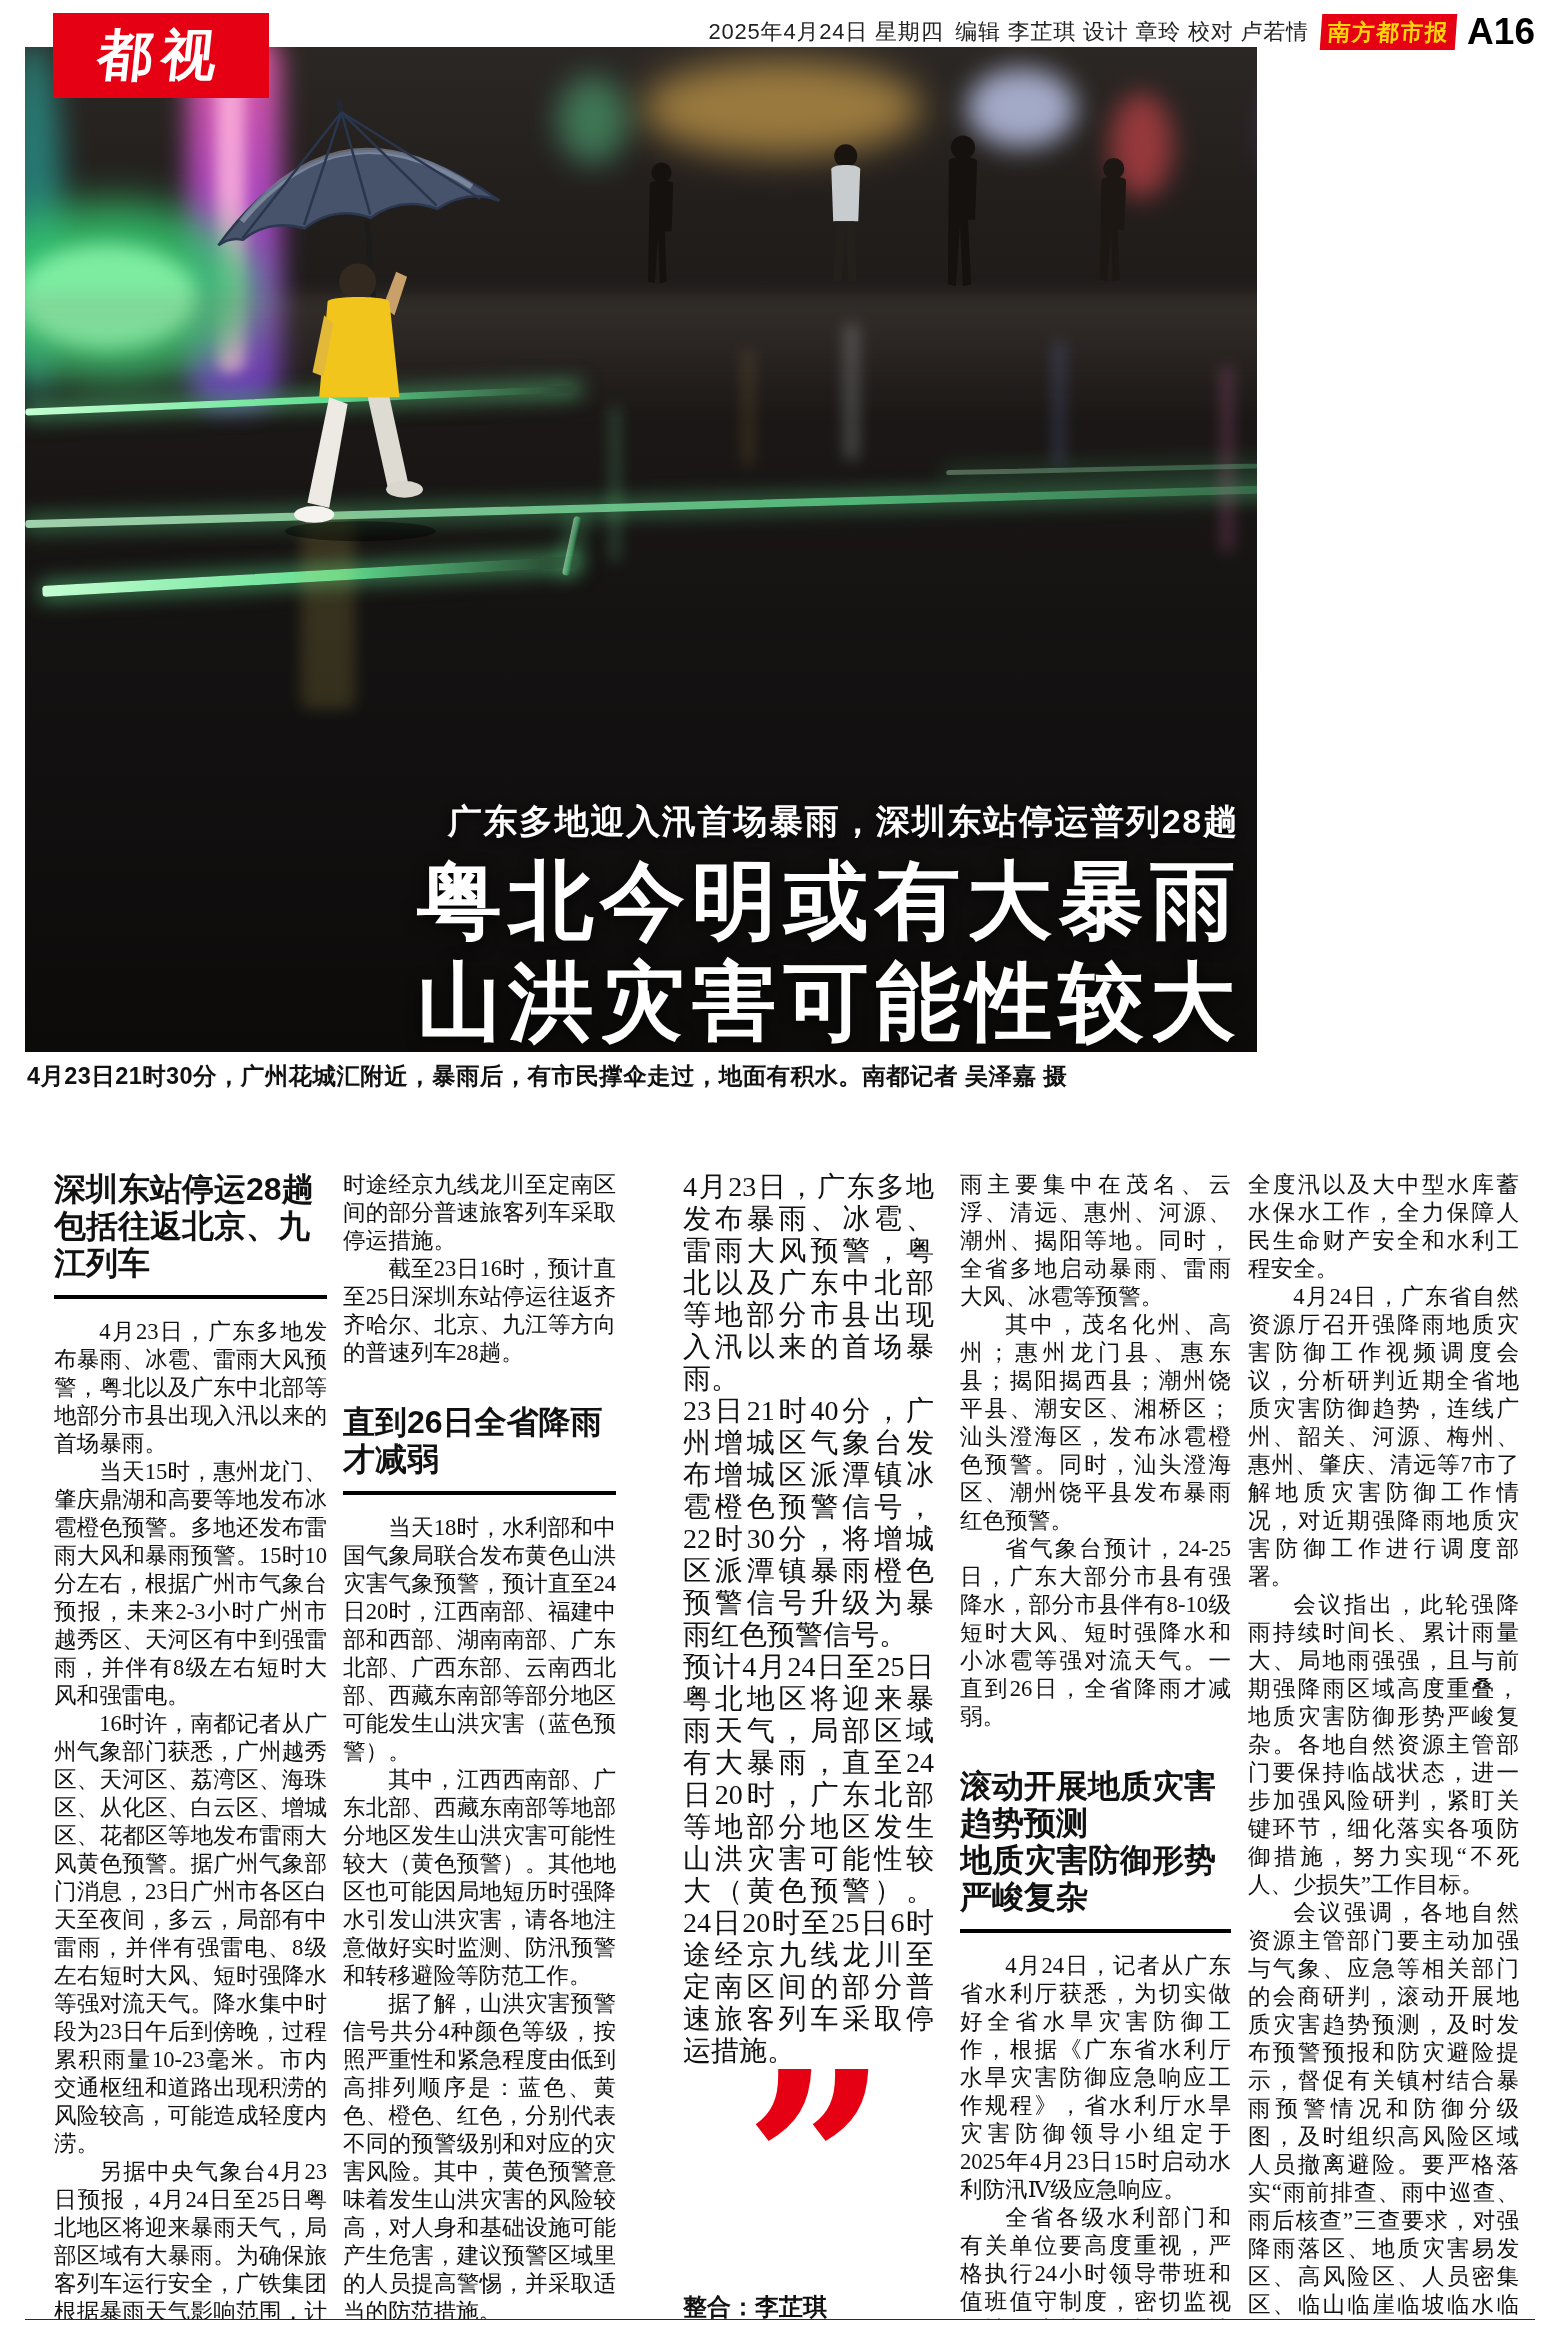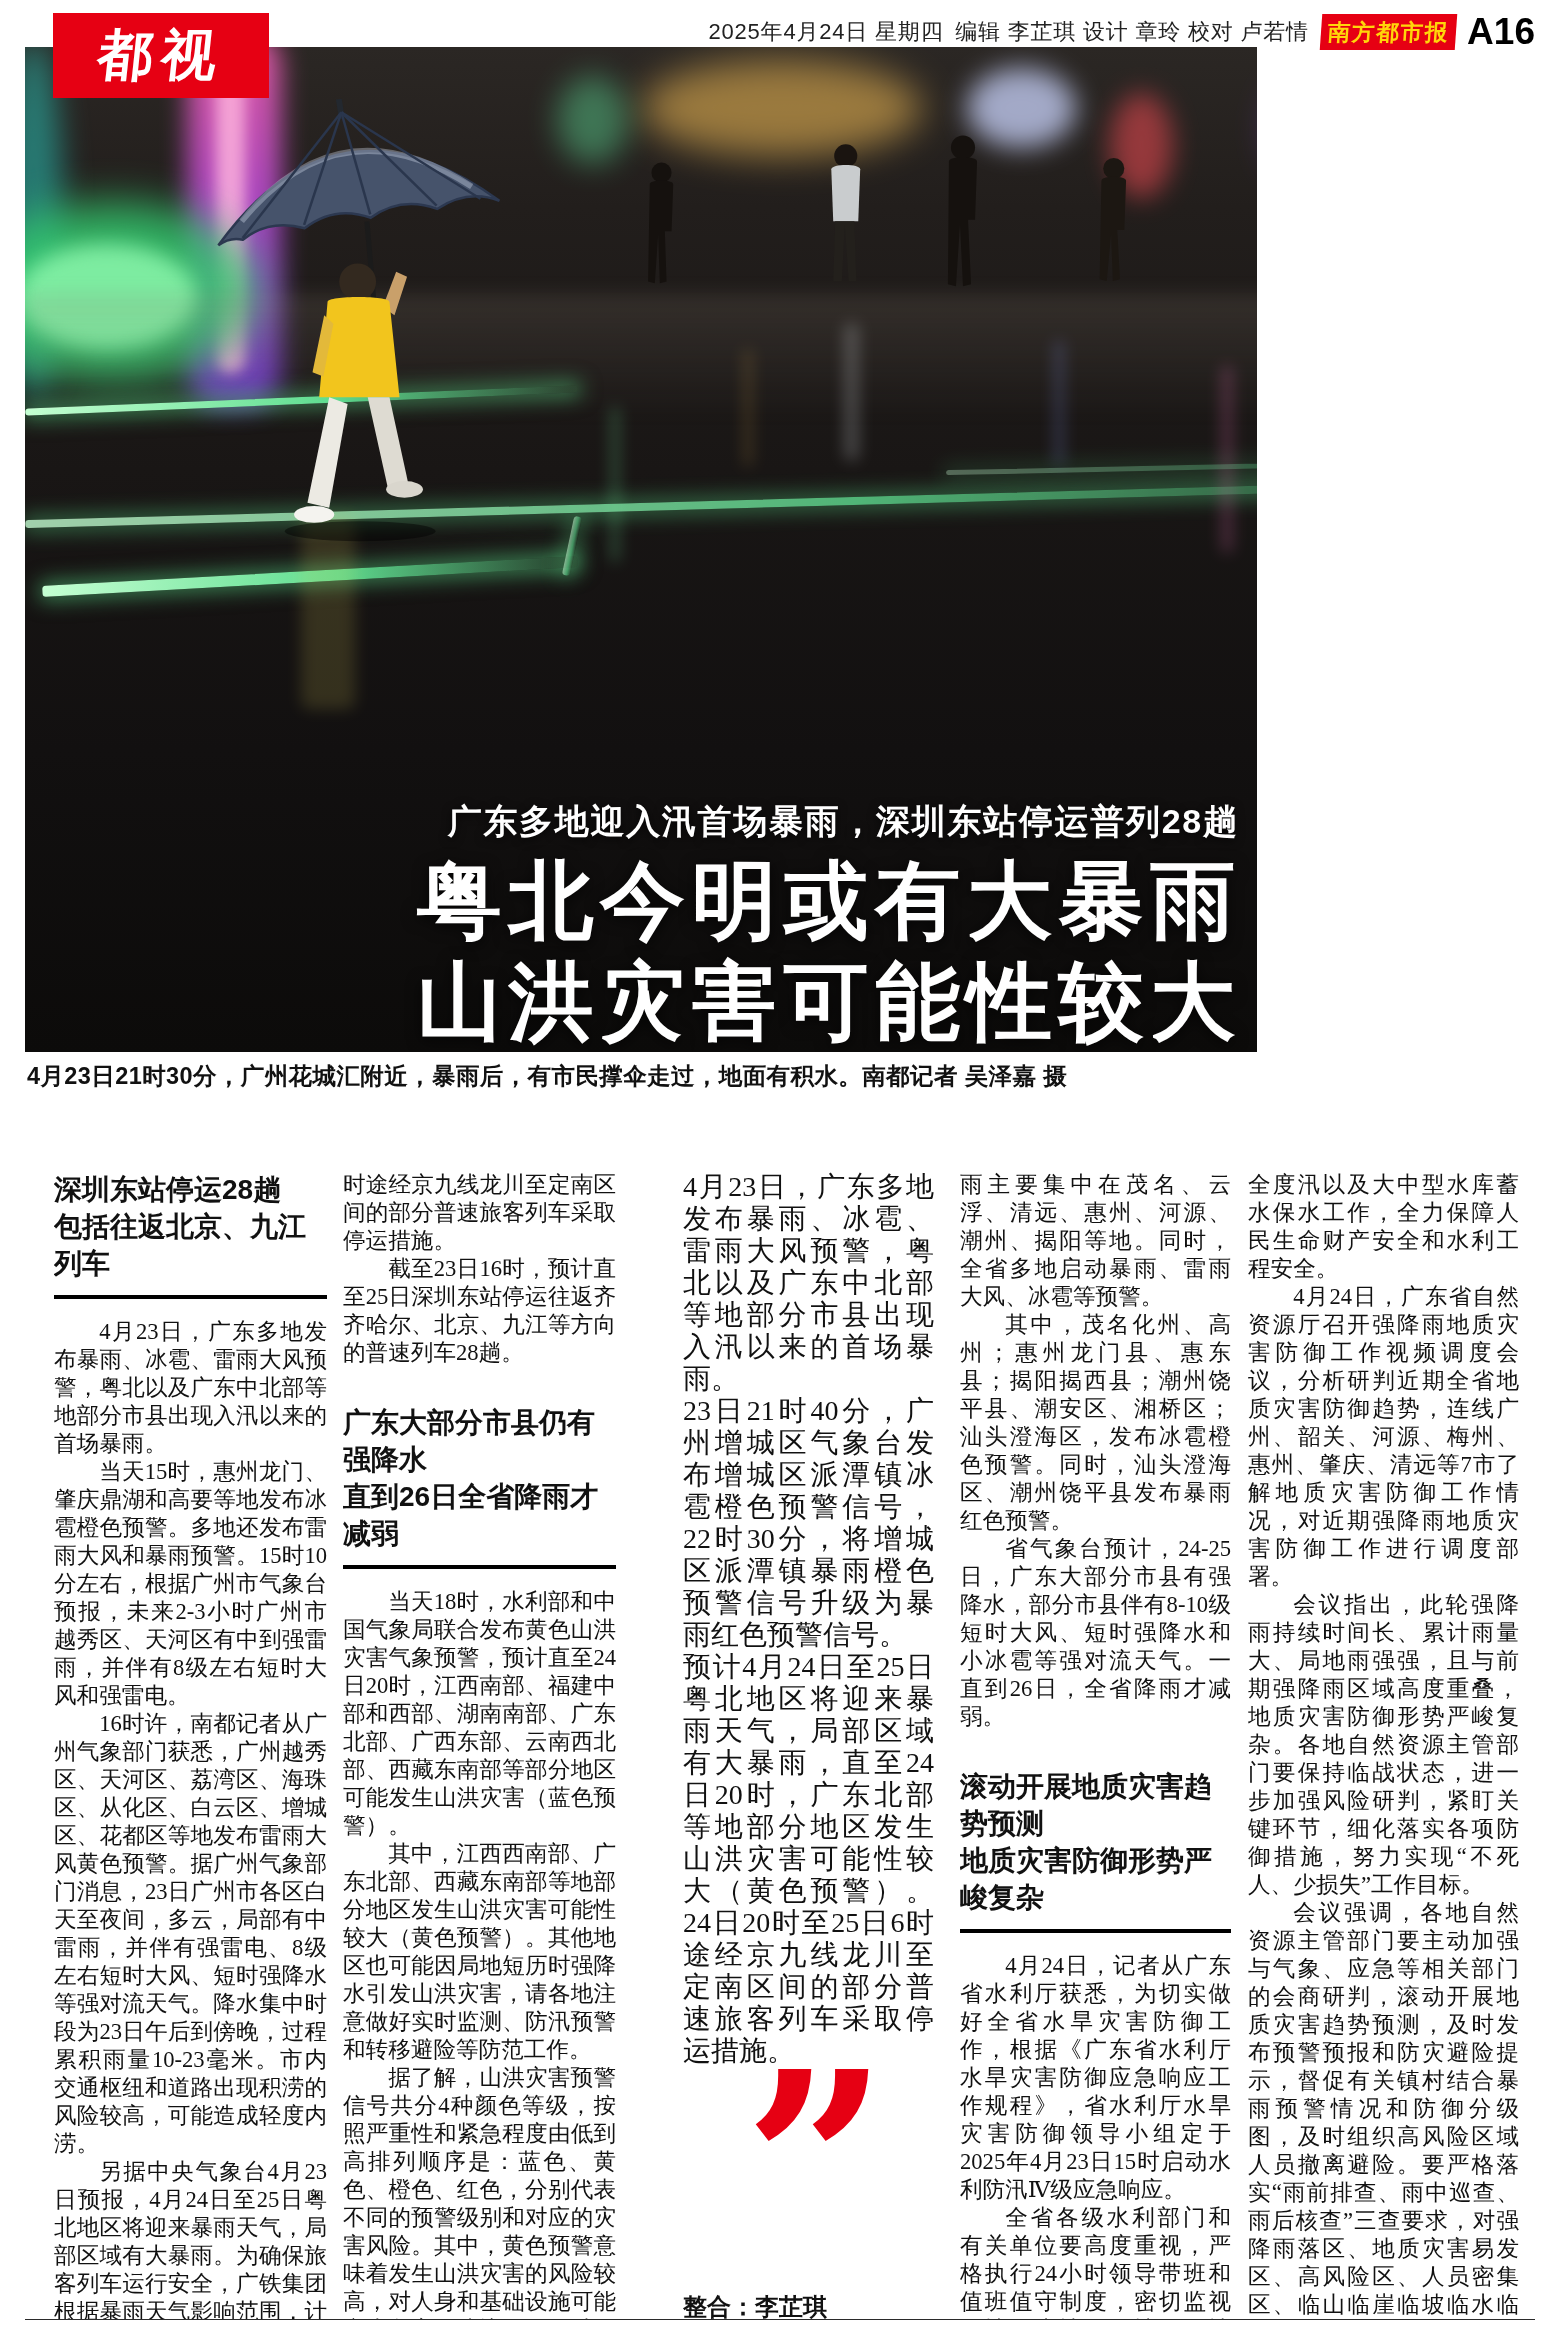--- a/index.html
+++ b/index.html
@@ -52,21 +52,21 @@
        font-size:23.5px;font-weight:600;color:#111;letter-spacing:0.4px;}
 
   
   .col{position:absolute;top:1171px;height:1149px;overflow:hidden;
        font-size:22.6px;line-height:28px;text-align:justify;}
   .c1{left:54px;width:273px;} .c2{left:343px;width:273px;}
   .c3{left:683px;width:251px;} .c4{left:960px;width:271px;} .c5{left:1248px;width:271px;}
   .col p{margin:0;text-indent:2em;}
   .col p.noind{text-indent:0;}
   .subhead{font-family:"Liberation Sans","DejaVu Sans",sans-serif;font-weight:bold;
-       font-size:28px;line-height:37px;text-align:left;text-indent:0;}
+       font-size:32px;line-height:37px;text-align:left;text-indent:0;}
   .mt{margin-top:37px;}
   .subhead-rule{border:none;border-top:4.2px solid #000;margin:13.4px 0 18.4px 0;}
   .c3{font-size:28px;line-height:32px;}
   .c3 p{text-indent:0;}
   .quote{color:#e60013;font-family:"DejaVu Serif","Liberation Serif",serif;font-weight:bold;
        font-size:251px;line-height:101px;text-align:center;height:126px;margin-top:46px;
        letter-spacing:-15px;overflow:visible;}
   .byline{margin-top:52px;font-family:"Liberation Sans","DejaVu Sans",sans-serif;
        font-weight:bold;font-size:24px;line-height:31px;text-align:left;}
 
@@ -186,21 +186,20 @@
   <p>4月23日，广东多地发布暴雨、冰雹、雷雨大风预警，粤北以及广东中北部等地部分市县出现入汛以来的首场暴雨。</p>
   <p>当天15时，惠州龙门、肇庆鼎湖和高要等地发布冰雹橙色预警。多地还发布雷雨大风和暴雨预警。15时10分左右，根据广州市气象台预报，未来2-3小时广州市越秀区、天河区有中到强雷雨，并伴有8级左右短时大风和强雷电。</p>
   <p>16时许，南都记者从广州气象部门获悉，广州越秀区、天河区、荔湾区、海珠区、从化区、白云区、增城区、花都区等地发布雷雨大风黄色预警。据广州气象部门消息，23日广州市各区白天至夜间，多云，局部有中雷雨，并伴有强雷电、8级左右短时大风、短时强降水等强对流天气。降水集中时段为23日午后到傍晚，过程累积雨量10-23毫米。市内交通枢纽和道路出现积涝的风险较高，可能造成轻度内涝。</p>
   <p>另据中央气象台4月23日预报，4月24日至25日粤北地区将迎来暴雨天气，局部区域有大暴雨。为确保旅客列车运行安全，广铁集团根据暴雨天气影响范围，计划对4月24日20时至25日6</p>
 </div>
 
 <div class="col c2">
   <p class="noind">时途经京九线龙川至定南区间的部分普速旅客列车采取停运措施。</p>
   <p>截至23日16时，预计直至25日深圳东站停运往返齐齐哈尔、北京、九江等方向的普速列车28趟。</p>
   <div class="subhead mt">
-    <div>广东大部分市县仍有强降水</div>
     <div>直到26日全省降雨才减弱</div>
   </div>
   <hr class="subhead-rule">
   <p>当天18时，水利部和中国气象局联合发布黄色山洪灾害气象预警，预计直至24日20时，江西南部、福建中部和西部、湖南南部、广东北部、广西东部、云南西北部、西藏东南部等部分地区可能发生山洪灾害（蓝色预警）。</p>
   <p>其中，江西西南部、广东北部、西藏东南部等地部分地区发生山洪灾害可能性较大（黄色预警）。其他地区也可能因局地短历时强降水引发山洪灾害，请各地注意做好实时监测、防汛预警和转移避险等防范工作。</p>
   <p>据了解，山洪灾害预警信号共分4种颜色等级，按照严重性和紧急程度由低到高排列顺序是：蓝色、黄色、橙色、红色，分别代表不同的预警级别和对应的灾害风险。其中，黄色预警意味着发生山洪灾害的风险较高，对人身和基础设施可能产生危害，建议预警区域里的人员提高警惕，并采取适当的防范措施。</p>
 
 </div>
 
 <div class="col c3">

